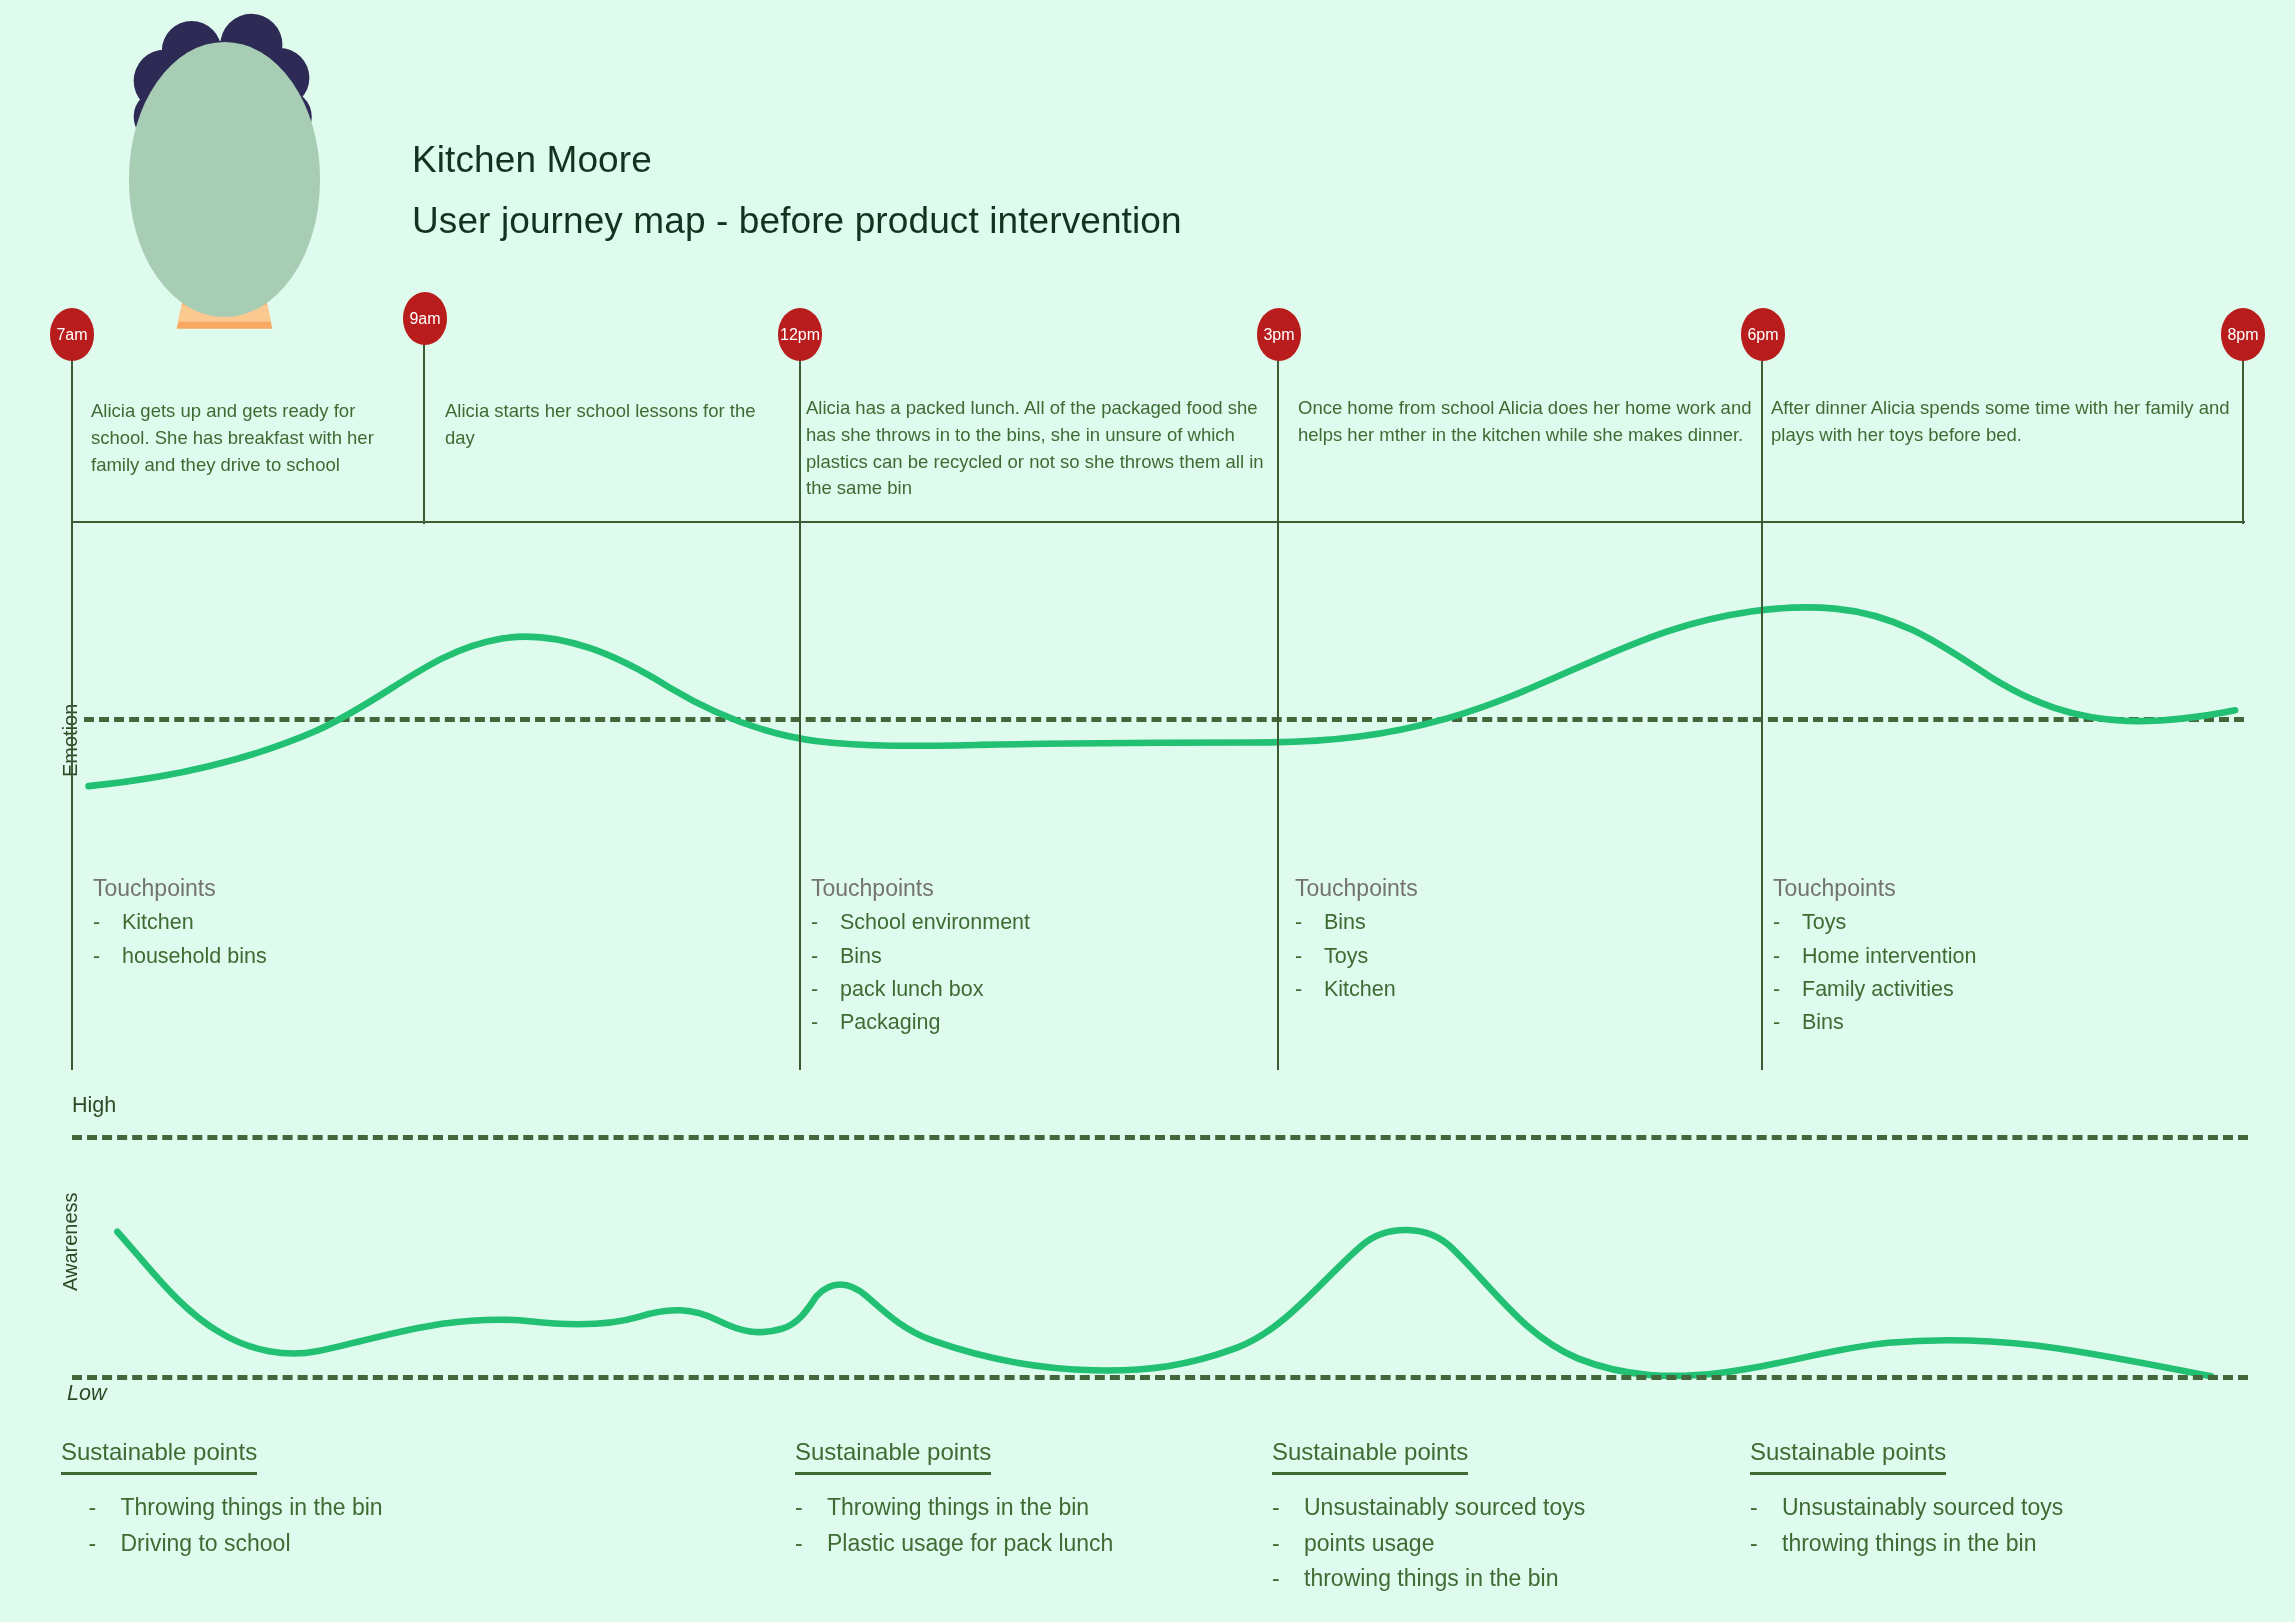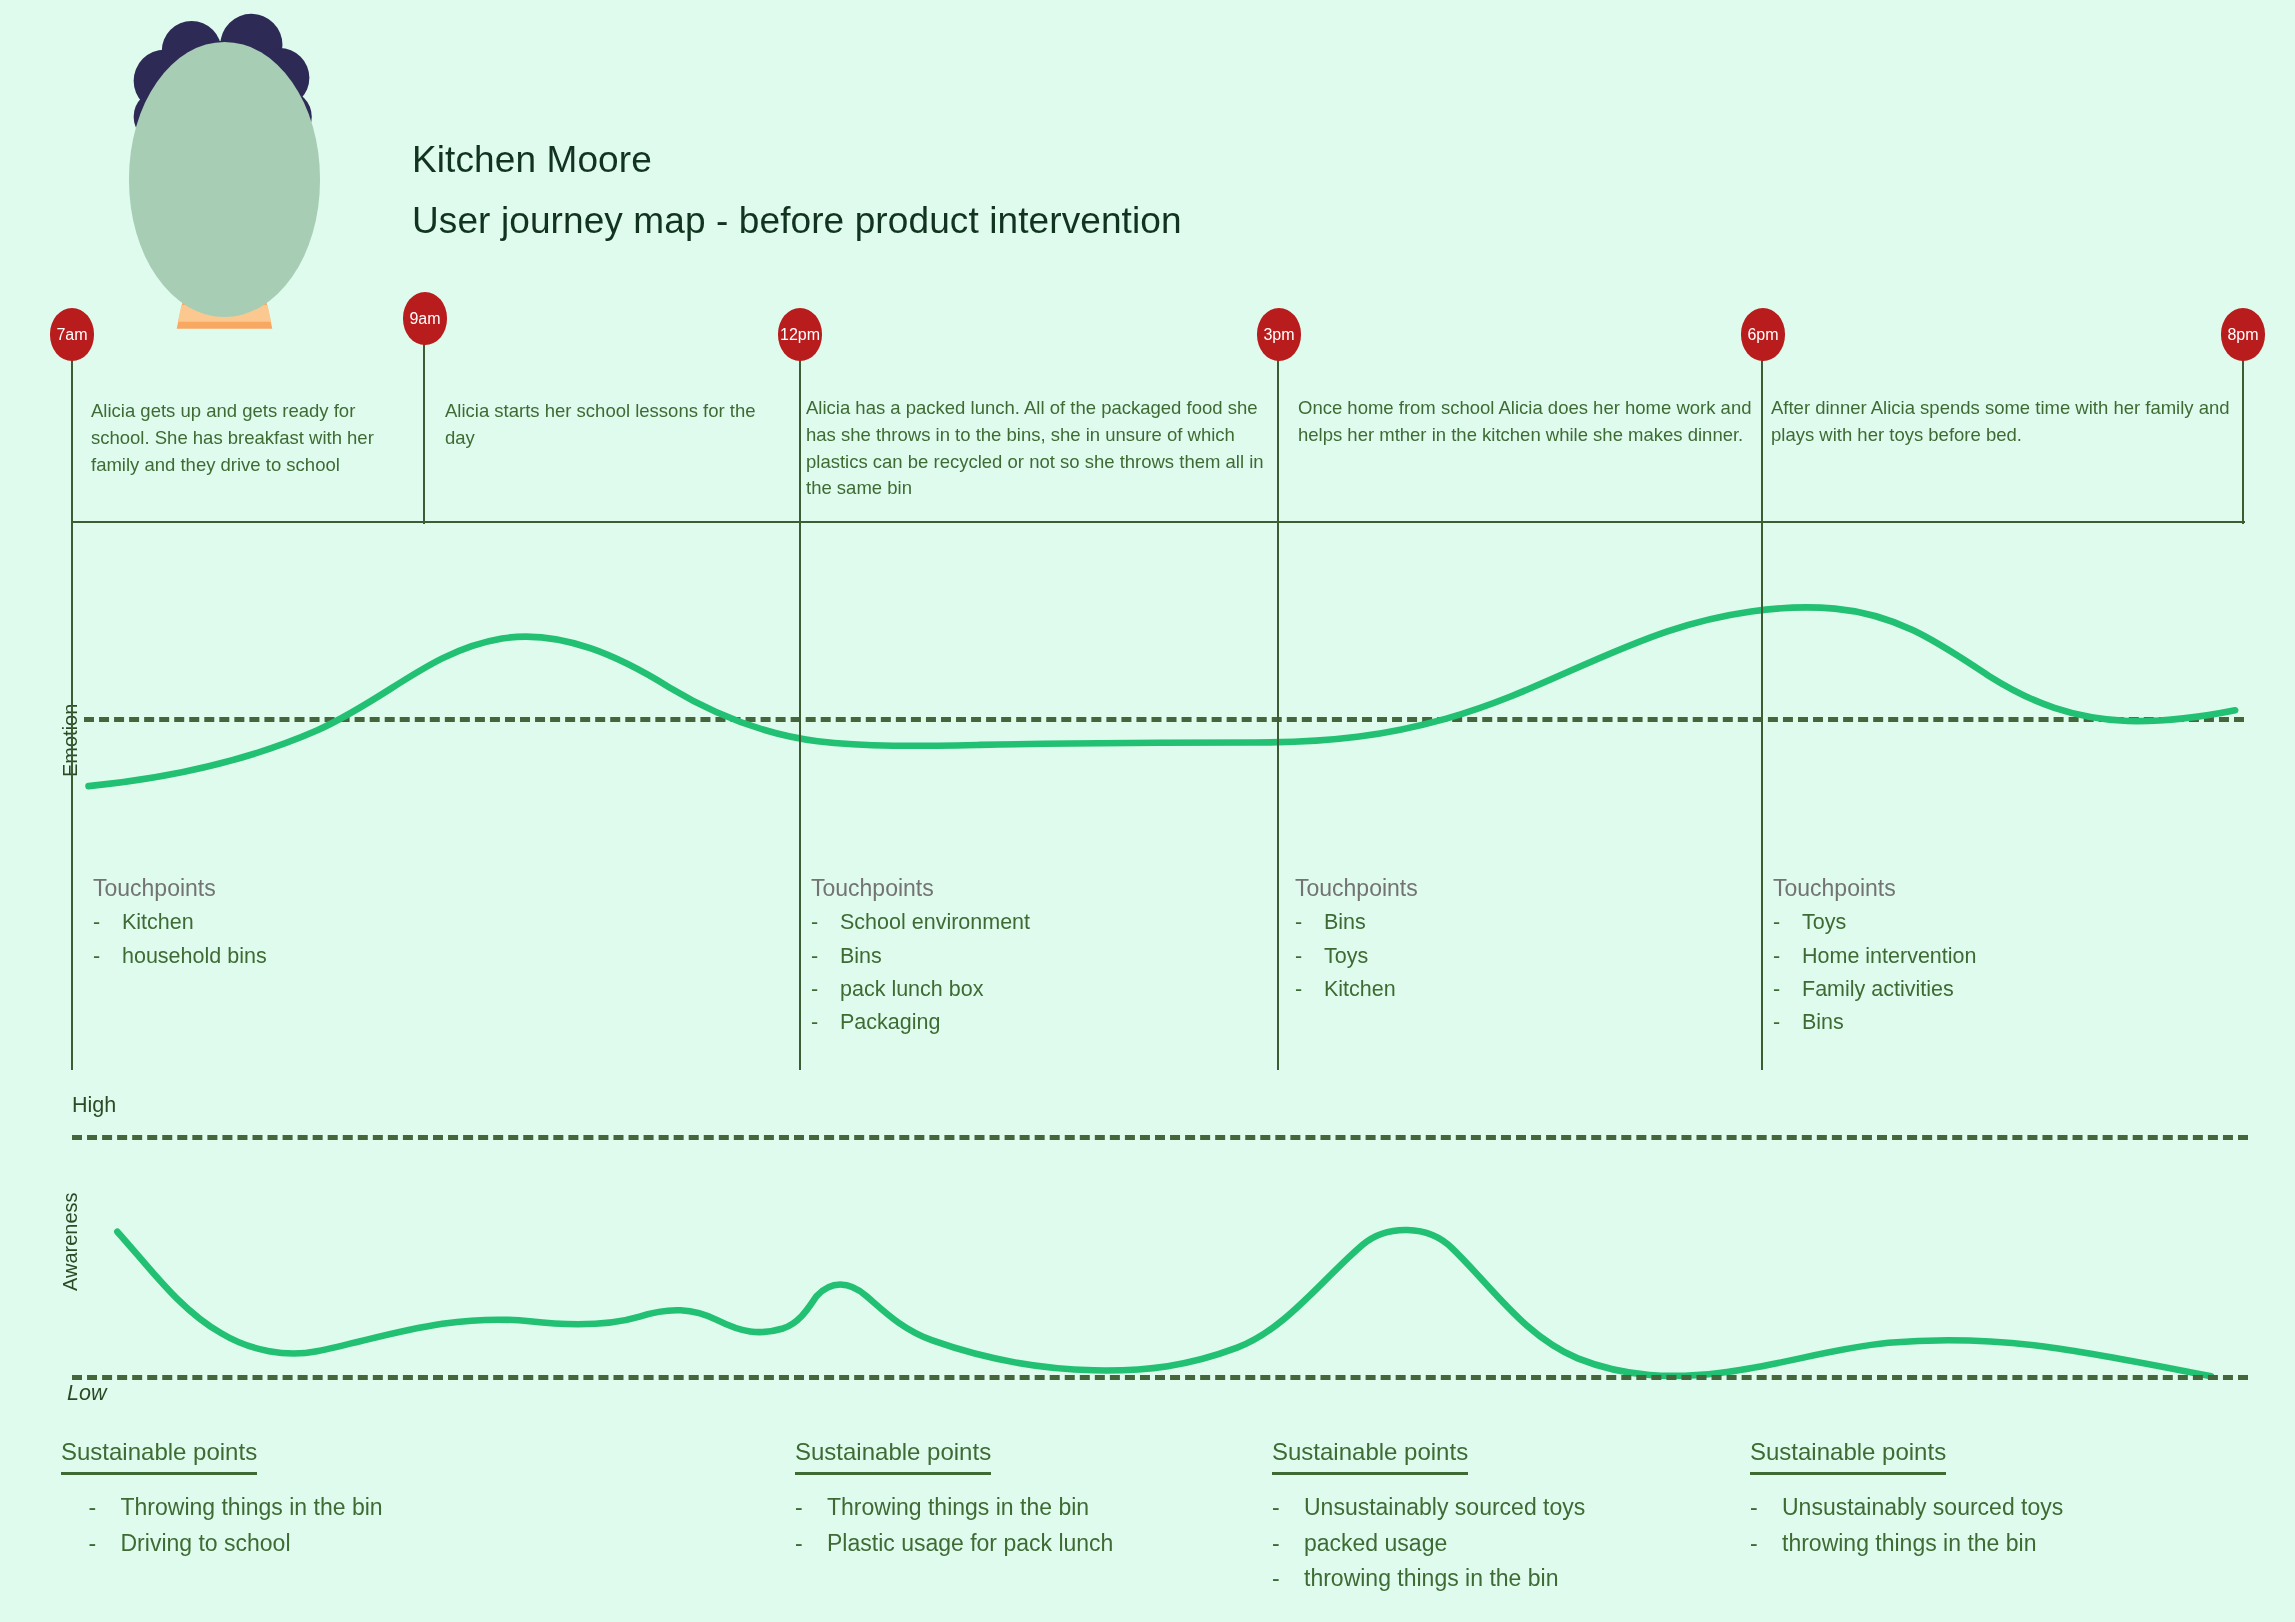--- a/index.html
+++ b/index.html
@@ -299,21 +299,21 @@
 
   <div class="sp-block" style="left:1272px; top:1438px;">
     <div class="sp-title">Sustainable points</div>
     <div class="sp-list">
       <div class="sp-row">
           <span class="sp-dash">-</span>
           <span>Unsustainably sourced toys</span>
         </div>
       <div class="sp-row">
           <span class="sp-dash">-</span>
-          <span>packed usage</span>
+          <span>points usage</span>
         </div>
       <div class="sp-row">
           <span class="sp-dash">-</span>
           <span>throwing things in the bin</span>
         </div>
     </div>
   </div>
 
   <div class="sp-block" style="left:1750px; top:1438px;">
     <div class="sp-title">Sustainable points</div>

